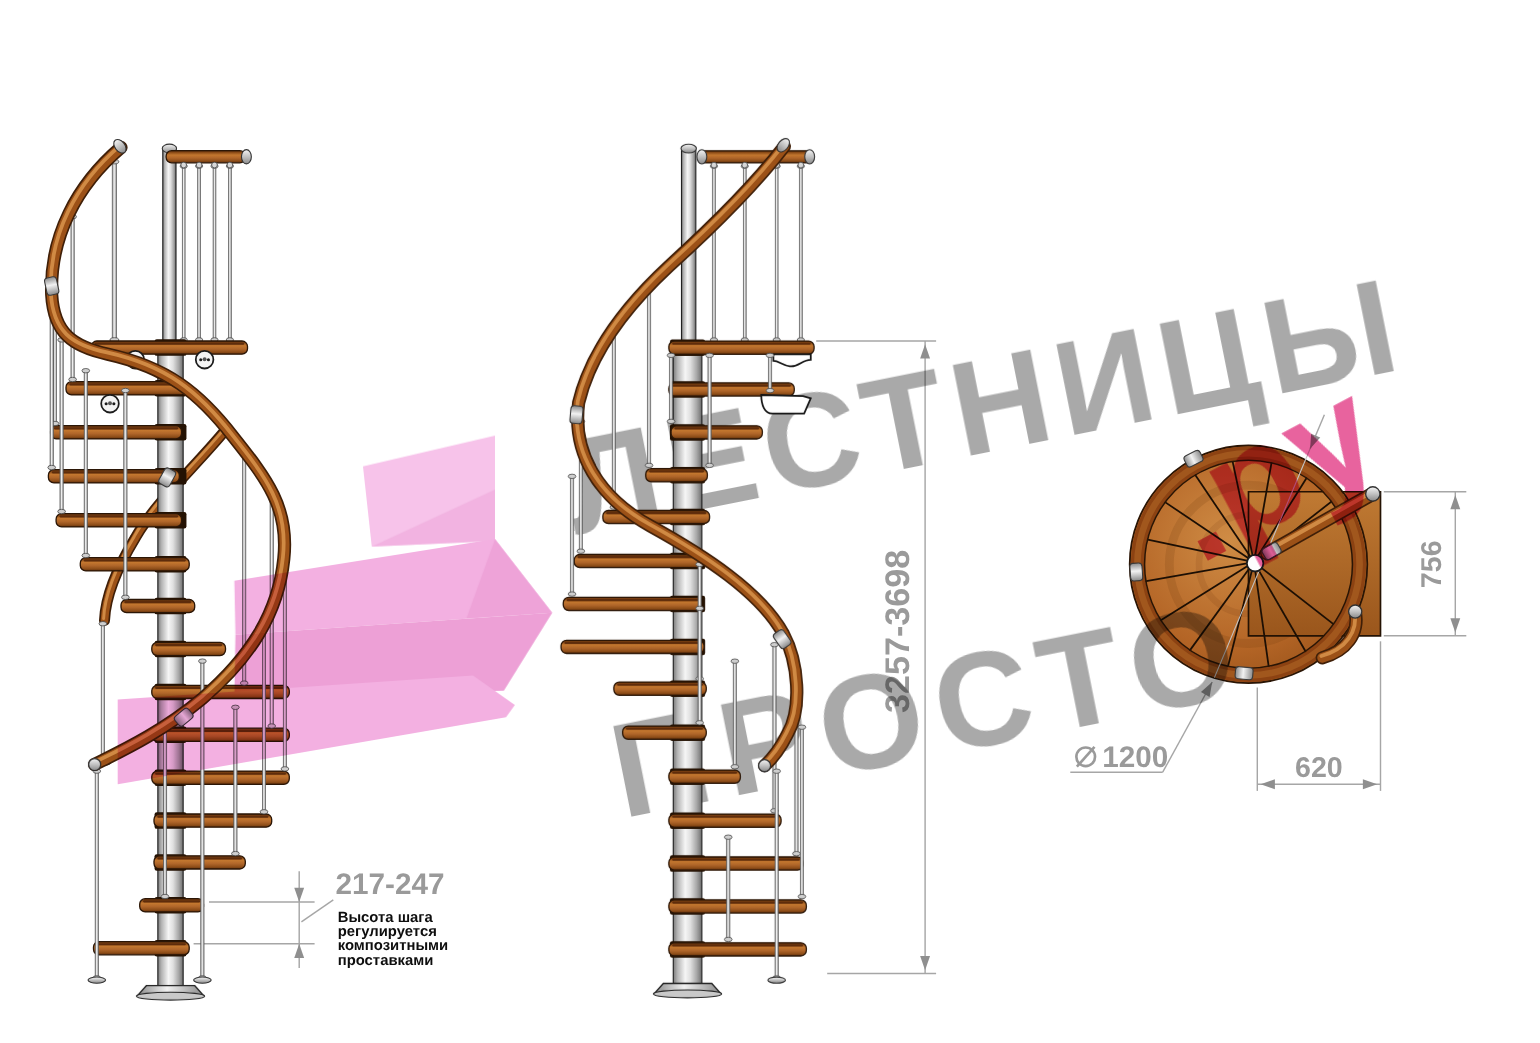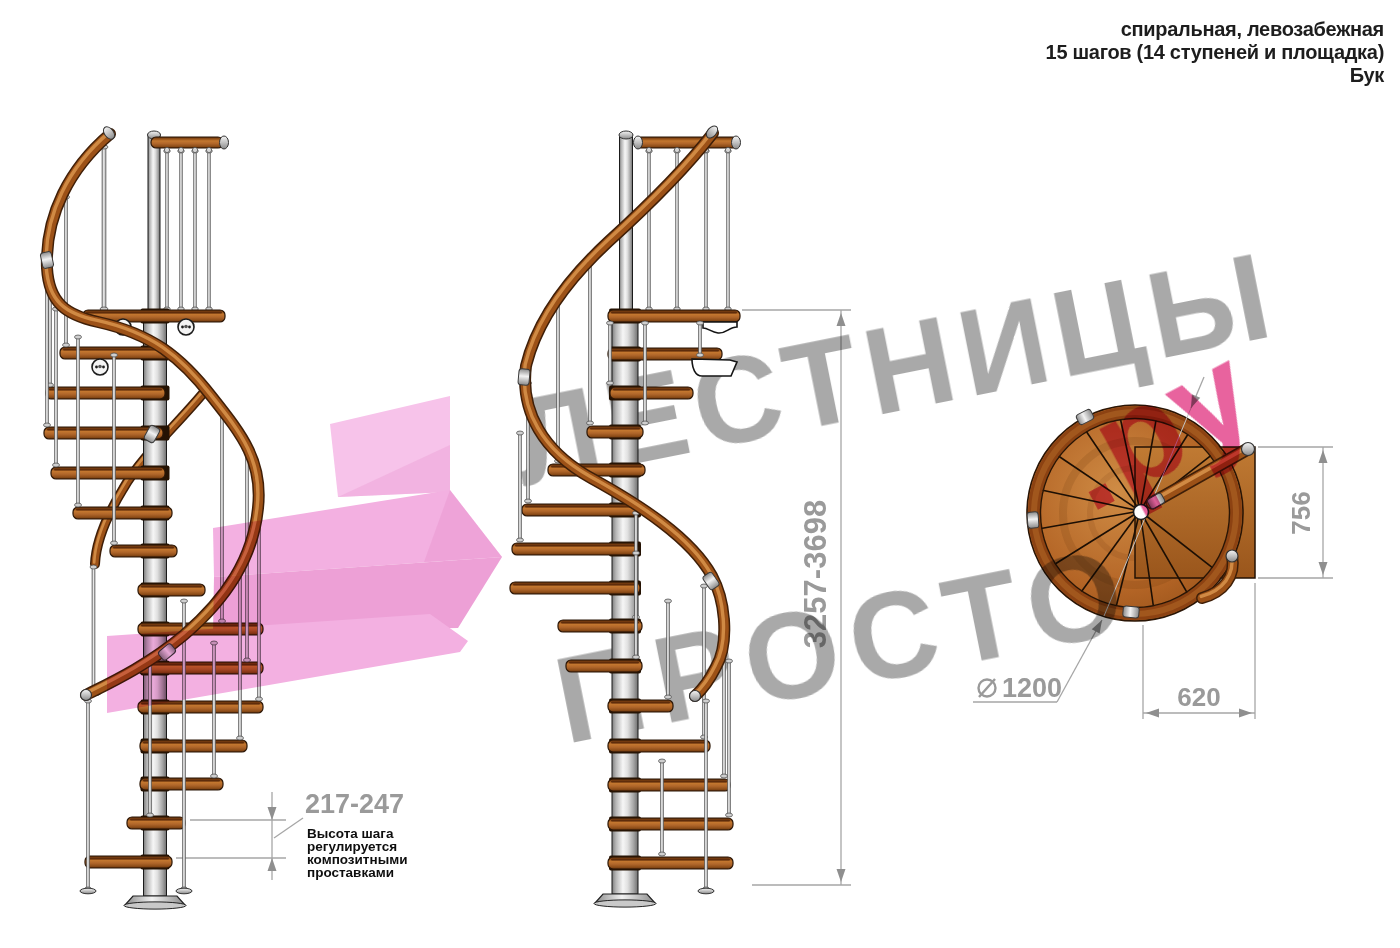--- a/index.html
+++ b/index.html
@@ -417,19 +417,14 @@
   <g style="mix-blend-mode:multiply">
     <polygon points="330,424 450,396 450,492 338,497" fill="#f7c3ea"></polygon>
     <polygon points="338,497 450,492 450,445" fill="#eda4d8" opacity="0.5"></polygon>
     <polygon points="213,528 450,490 502,557 214,577" fill="#f3b0e1"></polygon>
     <polygon points="214,577 502,557 458,628 213,633" fill="#eda0d6"></polygon>
     <polygon points="107,636 430,614 468,641 460,652 107,713" fill="#f3b0e1"></polygon>
     <polygon points="450,490 502,557 424,562" fill="#e894cf" opacity="0.45"></polygon>
   </g>
 </svg>
 
-<div class="title-block">
-  <div>спиральная, левозабежная</div>
-  <div>15 шагов (14 ступеней и площадка)</div>
-  <div>Бук</div>
+
 </div>
 
-</div>
-
 </body></html>

